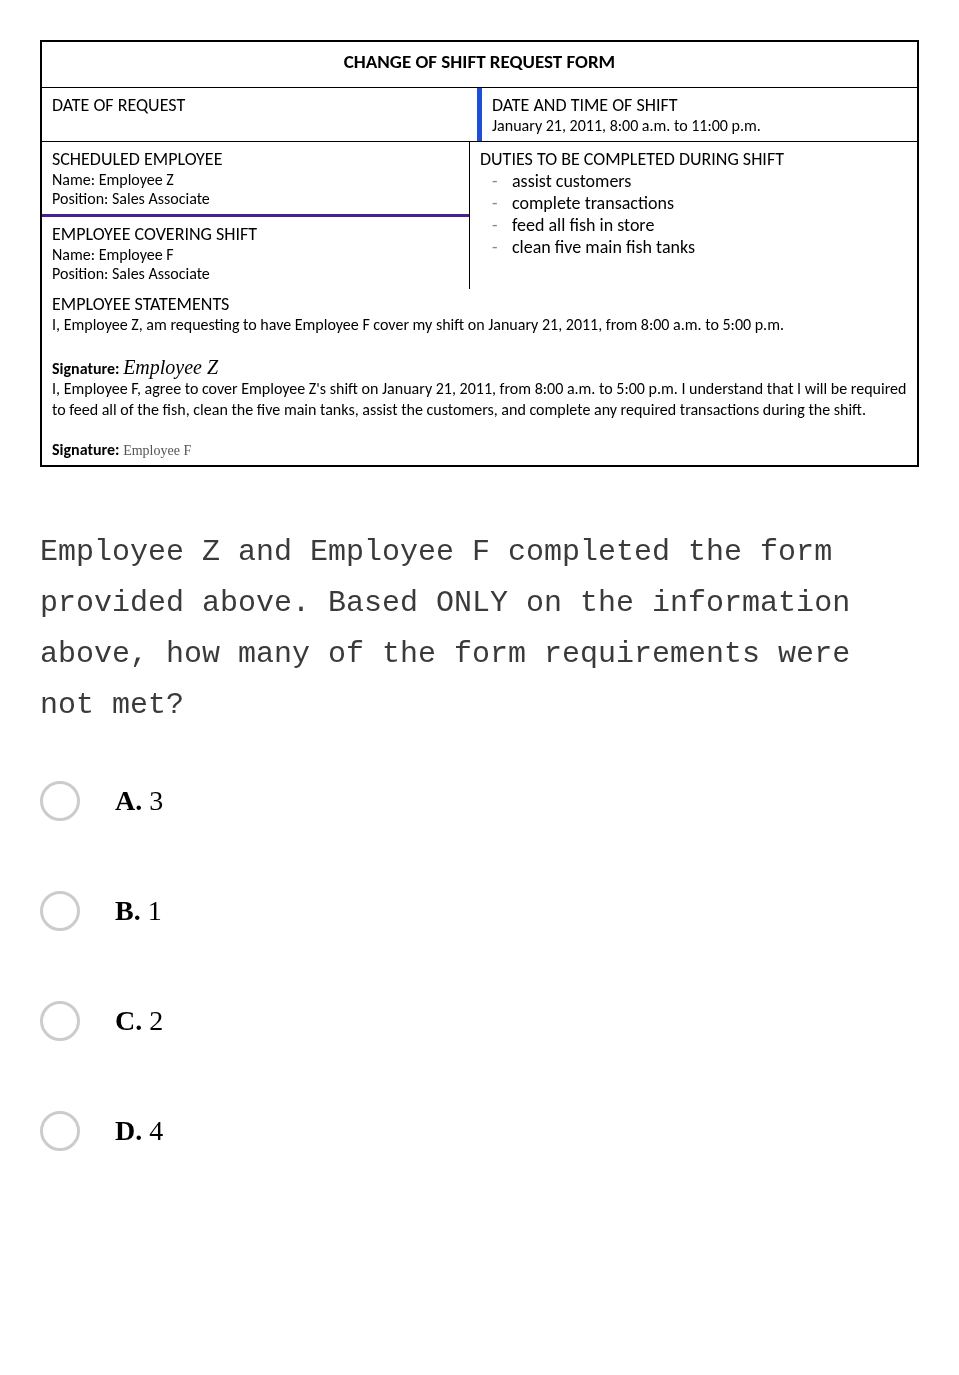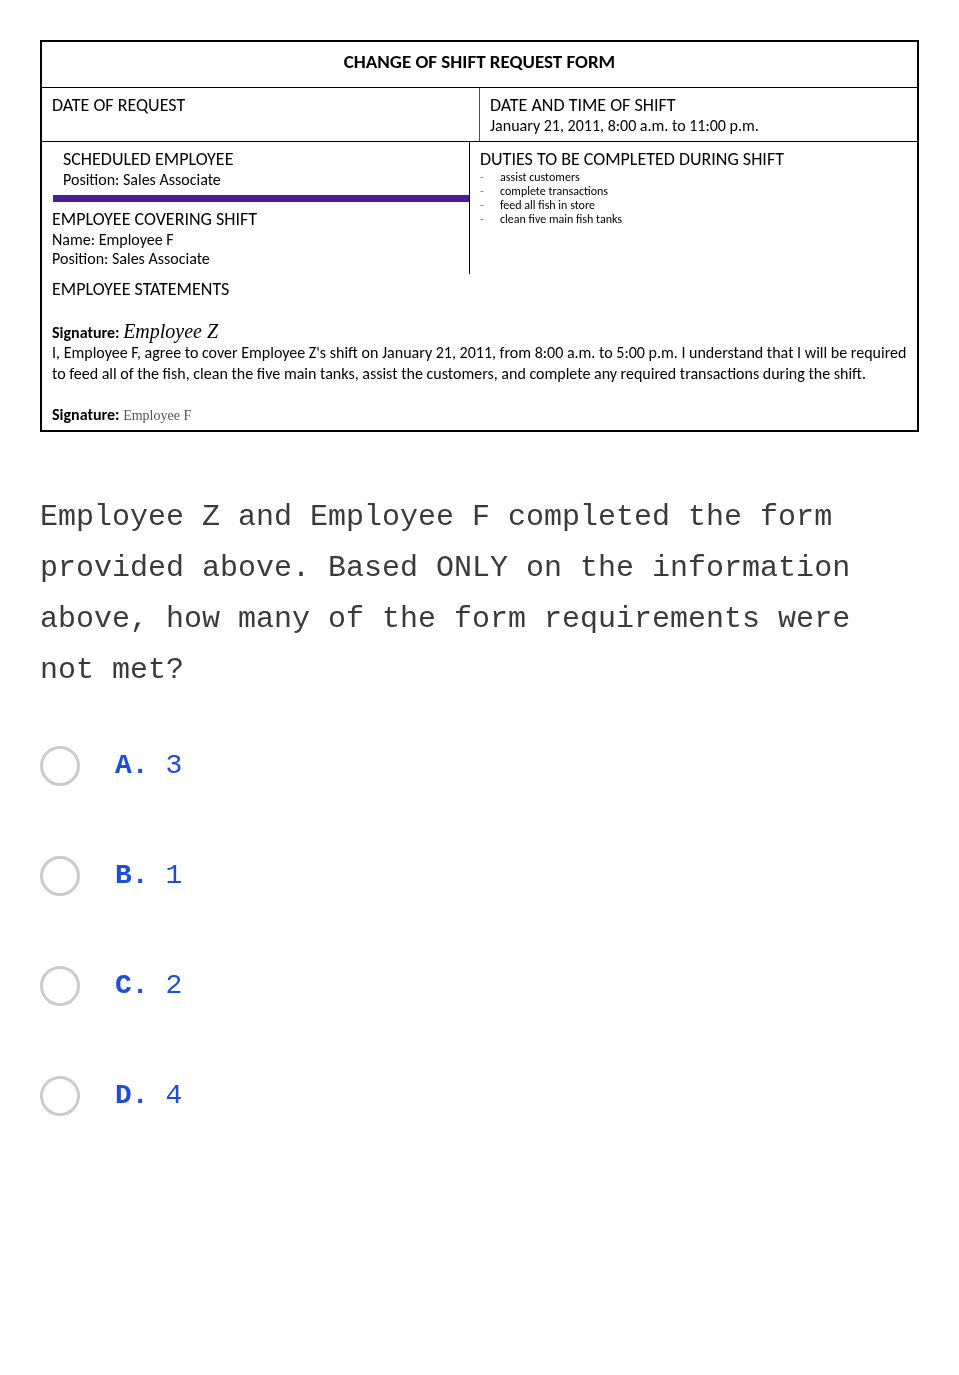--- a/index.html
+++ b/index.html
@@ -26,36 +26,37 @@
     }
     .form-row {
       display: flex;
       border-bottom: 1px solid #000;
     }
     .form-cell {
       flex: 1;
       padding: 6px 10px;
     }
     .form-cell.left {
-      border-right: 1px solid #1d4ed8;
+      border-right: 5px solid #1d4ed8;
     }
     .cell-header {
       font-size: 18px;
       font-weight: normal;
     }
     .cell-value {
       font-size: 16px;
     }
     .duties-list {
       list-style: none;
       padding-left: 20px;
     }
     .duties-list li {
-      font-size: 12px;
+      font-size: 18px;
       position: relative;
+      margin-left: 12px;
     }
     .duties-list li::before {
       content: "-";
       position: absolute;
       left: -20px;
       color: #888;
     }
     .statements-section {
       padding: 4px 10px 6px 10px;
     }
@@ -99,43 +100,42 @@
     .radio-circle {
       width: 40px;
       height: 40px;
       border: 3px solid #ccc;
       border-radius: 50%;
       margin-right: 35px;
       flex-shrink: 0;
     }
     .option-label {
       font-size: 28px;
-      font-family: Liberation Mono, monospace;
-      color: #1d4ed8;
+      font-family: Liberation Serif, serif;
+      color: #000000;
     }
     .option-letter {
       font-weight: bold;
     }
     .row-2 {
       display: flex;
     }
     .row-2 .left-col {
       flex: 1;
       border-right: 1px solid #000;
     }
     .row-2 .right-col {
       flex: 1;
       padding: 6px 10px;
     }
     .left-sub {
       padding: 6px 10px;
     }
     .left-sub.top {
-      border-bottom: 7px solid #4c1d95;
-      margin-left: 11px;
+      border-bottom: 3px solid #4c1d95;
     }
   </style>
 </head>
 <body>
 
 <div class="form-container">
   <div class="form-title">CHANGE OF SHIFT REQUEST FORM</div>
 
   <div class="form-row">
     <div class="form-cell left">
@@ -144,20 +144,21 @@
     <div class="form-cell">
       <div class="cell-header">DATE AND TIME OF SHIFT</div>
       <div class="cell-value">January 21, 2011, 8:00 a.m. to 11:00 p.m.</div>
     </div>
   </div>
 
   <div class="row-2">
     <div class="left-col">
       <div class="left-sub top">
         <div class="cell-header">SCHEDULED EMPLOYEE</div>
+        <div class="cell-value">Name:  Employee Z</div>
         <div class="cell-value">Position:  Sales Associate</div>
       </div>
       <div class="left-sub">
         <div class="cell-header">EMPLOYEE COVERING SHIFT</div>
         <div class="cell-value">Name:  Employee F</div>
         <div class="cell-value">Position:  Sales Associate</div>
       </div>
     </div>
     <div class="right-col">
       <div class="cell-header">DUTIES TO BE COMPLETED DURING SHIFT</div>
@@ -165,20 +166,21 @@
         <li>assist customers</li>
         <li>complete transactions</li>
         <li>feed all fish in store</li>
         <li>clean five main fish tanks</li>
       </ul>
     </div>
   </div>
 
   <div class="statements-section">
     <div class="statements-header">EMPLOYEE STATEMENTS</div>
+    <div class="statement-text">I, Employee Z, am requesting to have Employee F cover my shift on January 21, 2011, from 8:00 a.m. to 5:00 p.m.</div>
     <div class="signature-line">
       <span class="signature-label">Signature:  </span><span class="signature-script">Employee Z</span>
     </div>
     <div class="statement-text">I, Employee F, agree to cover Employee Z's shift on January 21, 2011, from 8:00 a.m. to 5:00 p.m. I understand that I will be required to feed all of the fish, clean the five main tanks, assist the customers, and complete any required transactions during the shift.</div>
     <div class="signature-line">
       <span class="signature-label">Signature:  </span><span class="signature-hand">Employee F</span>
     </div>
   </div>
 </div>
 

